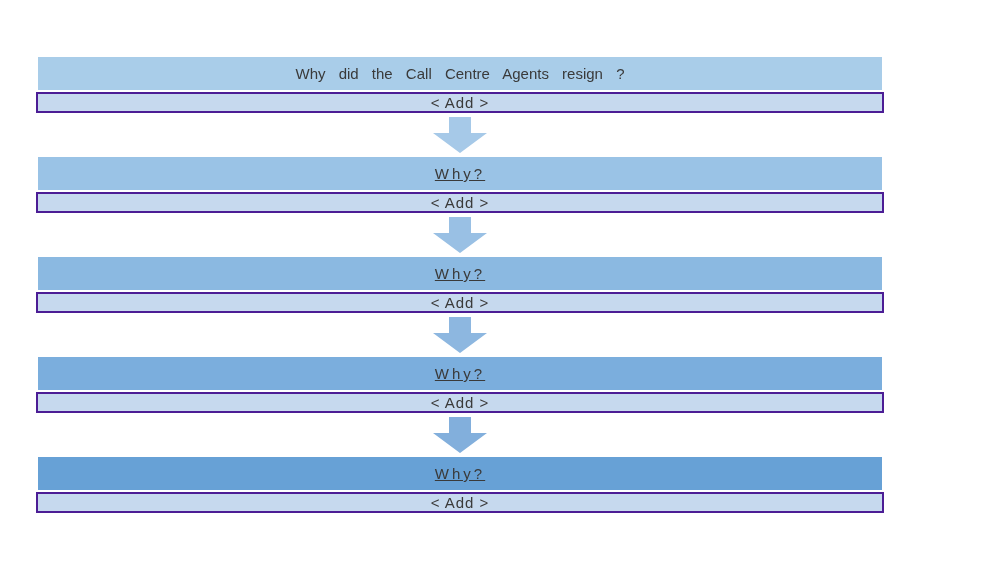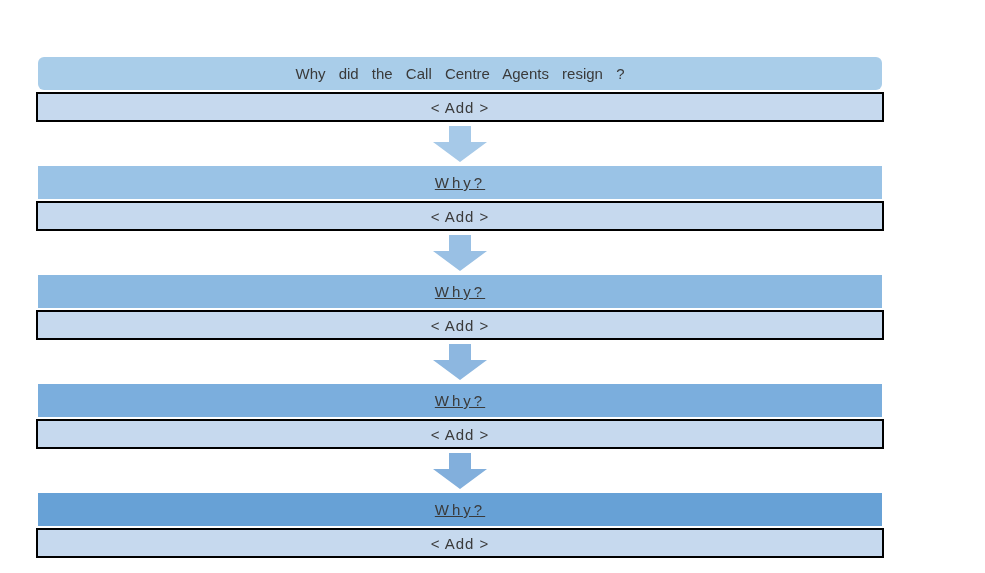--- a/index.html
+++ b/index.html
@@ -24,29 +24,28 @@
     justify-content: center;
     color: #3a3a3a;
     font-size: 15px;
   }
   .bar.header {
     height: 33px;
     margin-bottom: 2px;
   }
   .bar.header.q-title {
     word-spacing: 9px;
-    border-radius: 6px;
   }
   .bar.header.why {
     letter-spacing: 3px;
     text-decoration: underline;
   }
   .bar.add {
-    height: 30px;
-    border: 2px solid #000000;
+    height: 21px;
+    border: 2px solid #4c1d95;
     width: calc(100% + 4px);
     margin-left: -2px;
     letter-spacing: 1px;
     cursor: pointer;
   }
   .arrow-row {
     height: 40px;
     padding-top: 4px;
     display: flex;
     justify-content: center;

